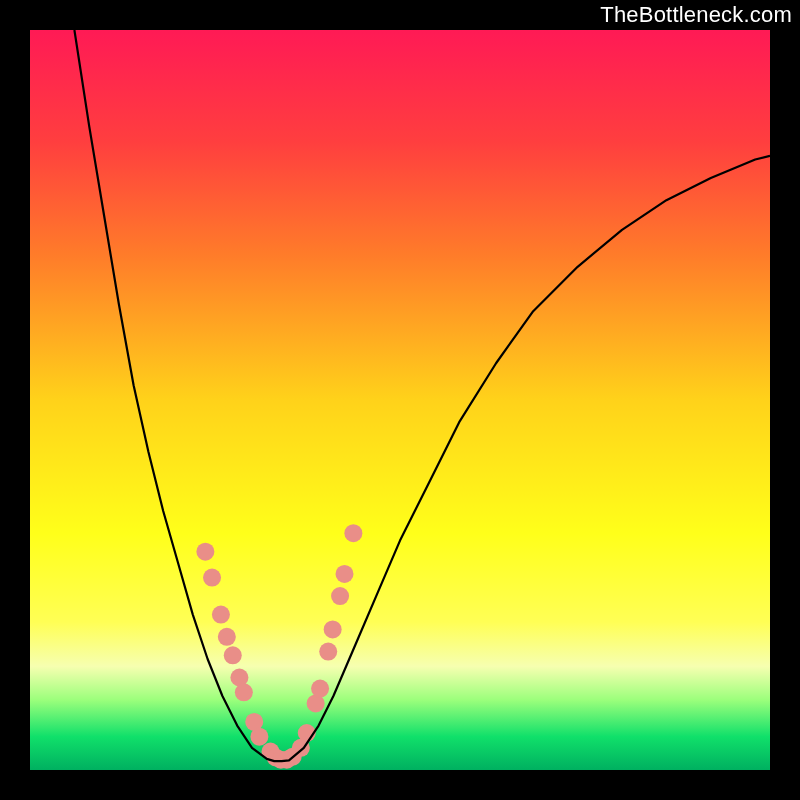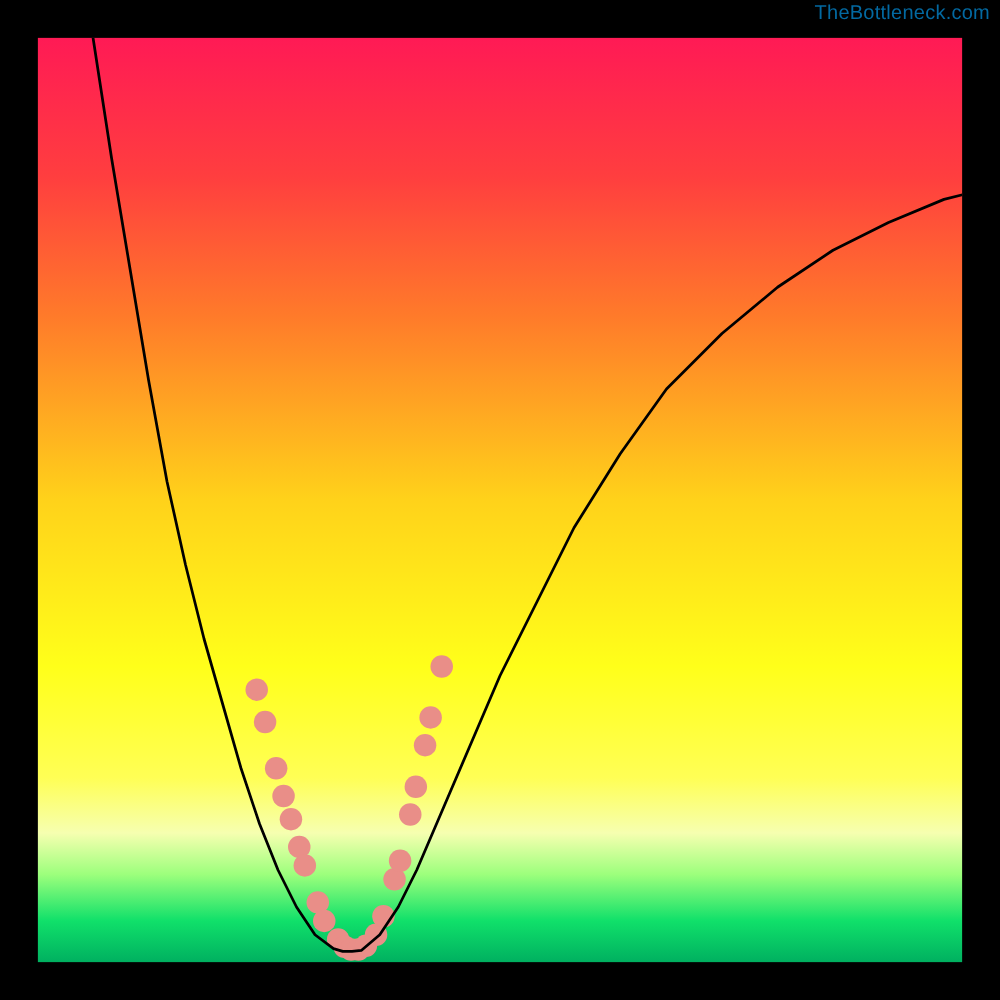--- a/index.html
+++ b/index.html
@@ -14,22 +14,22 @@
   .outer {
     position: relative;
     width: 800px;
     height: 800px;
     background: #000;
   }
   .watermark {
     position: absolute;
     top: 2px;
     right: 8px;
-    color: #0369a1;
-    font-size: 16px;
+    color: #ffffff;
+    font-size: 22px;
     font-weight: 500;
     z-index: 50;
     letter-spacing: 0.2px;
     margin-left: 44px;
   }
   .plot {
     position: absolute;
     left: 30px;
     top: 30px;
     width: 740px;

